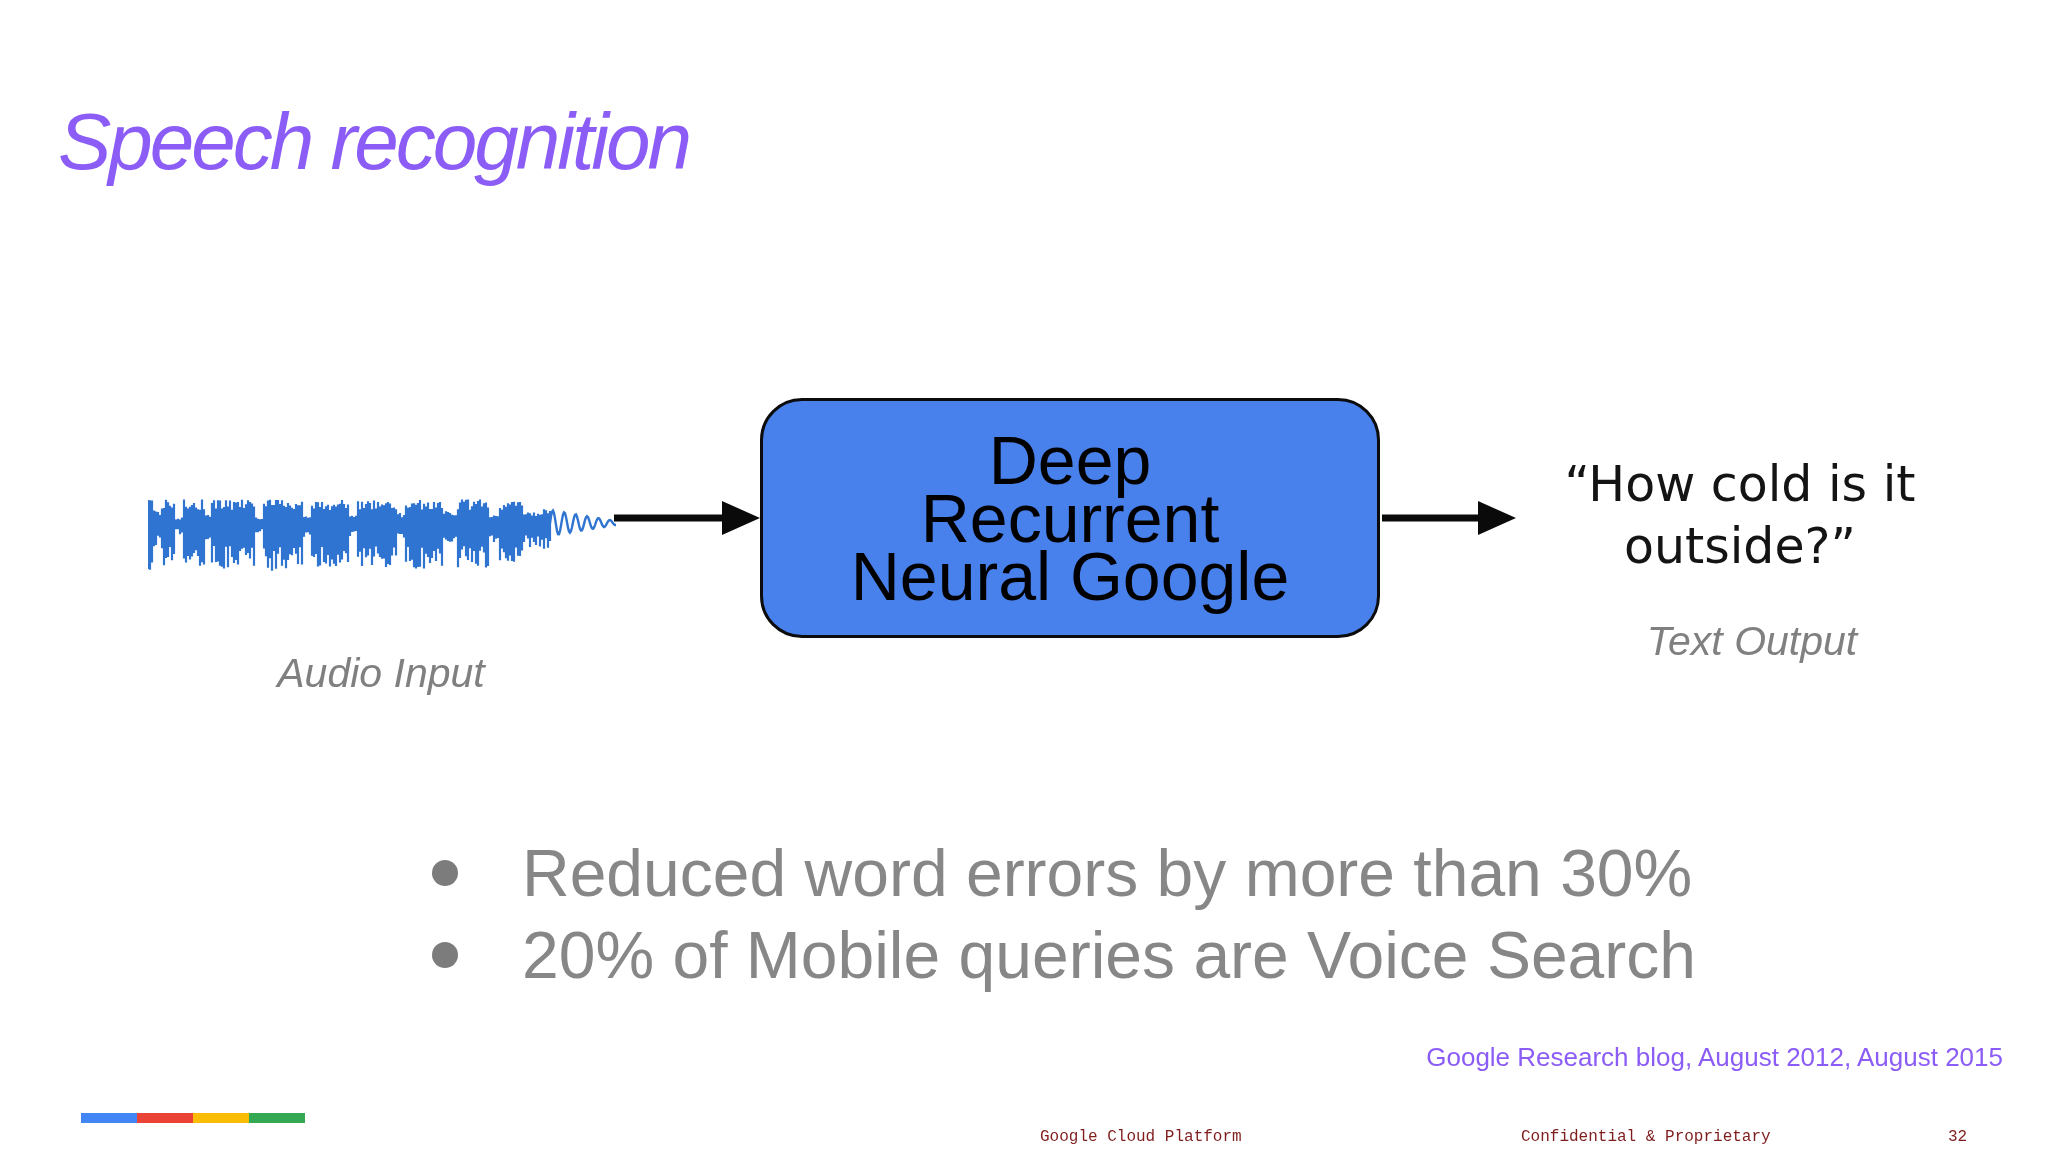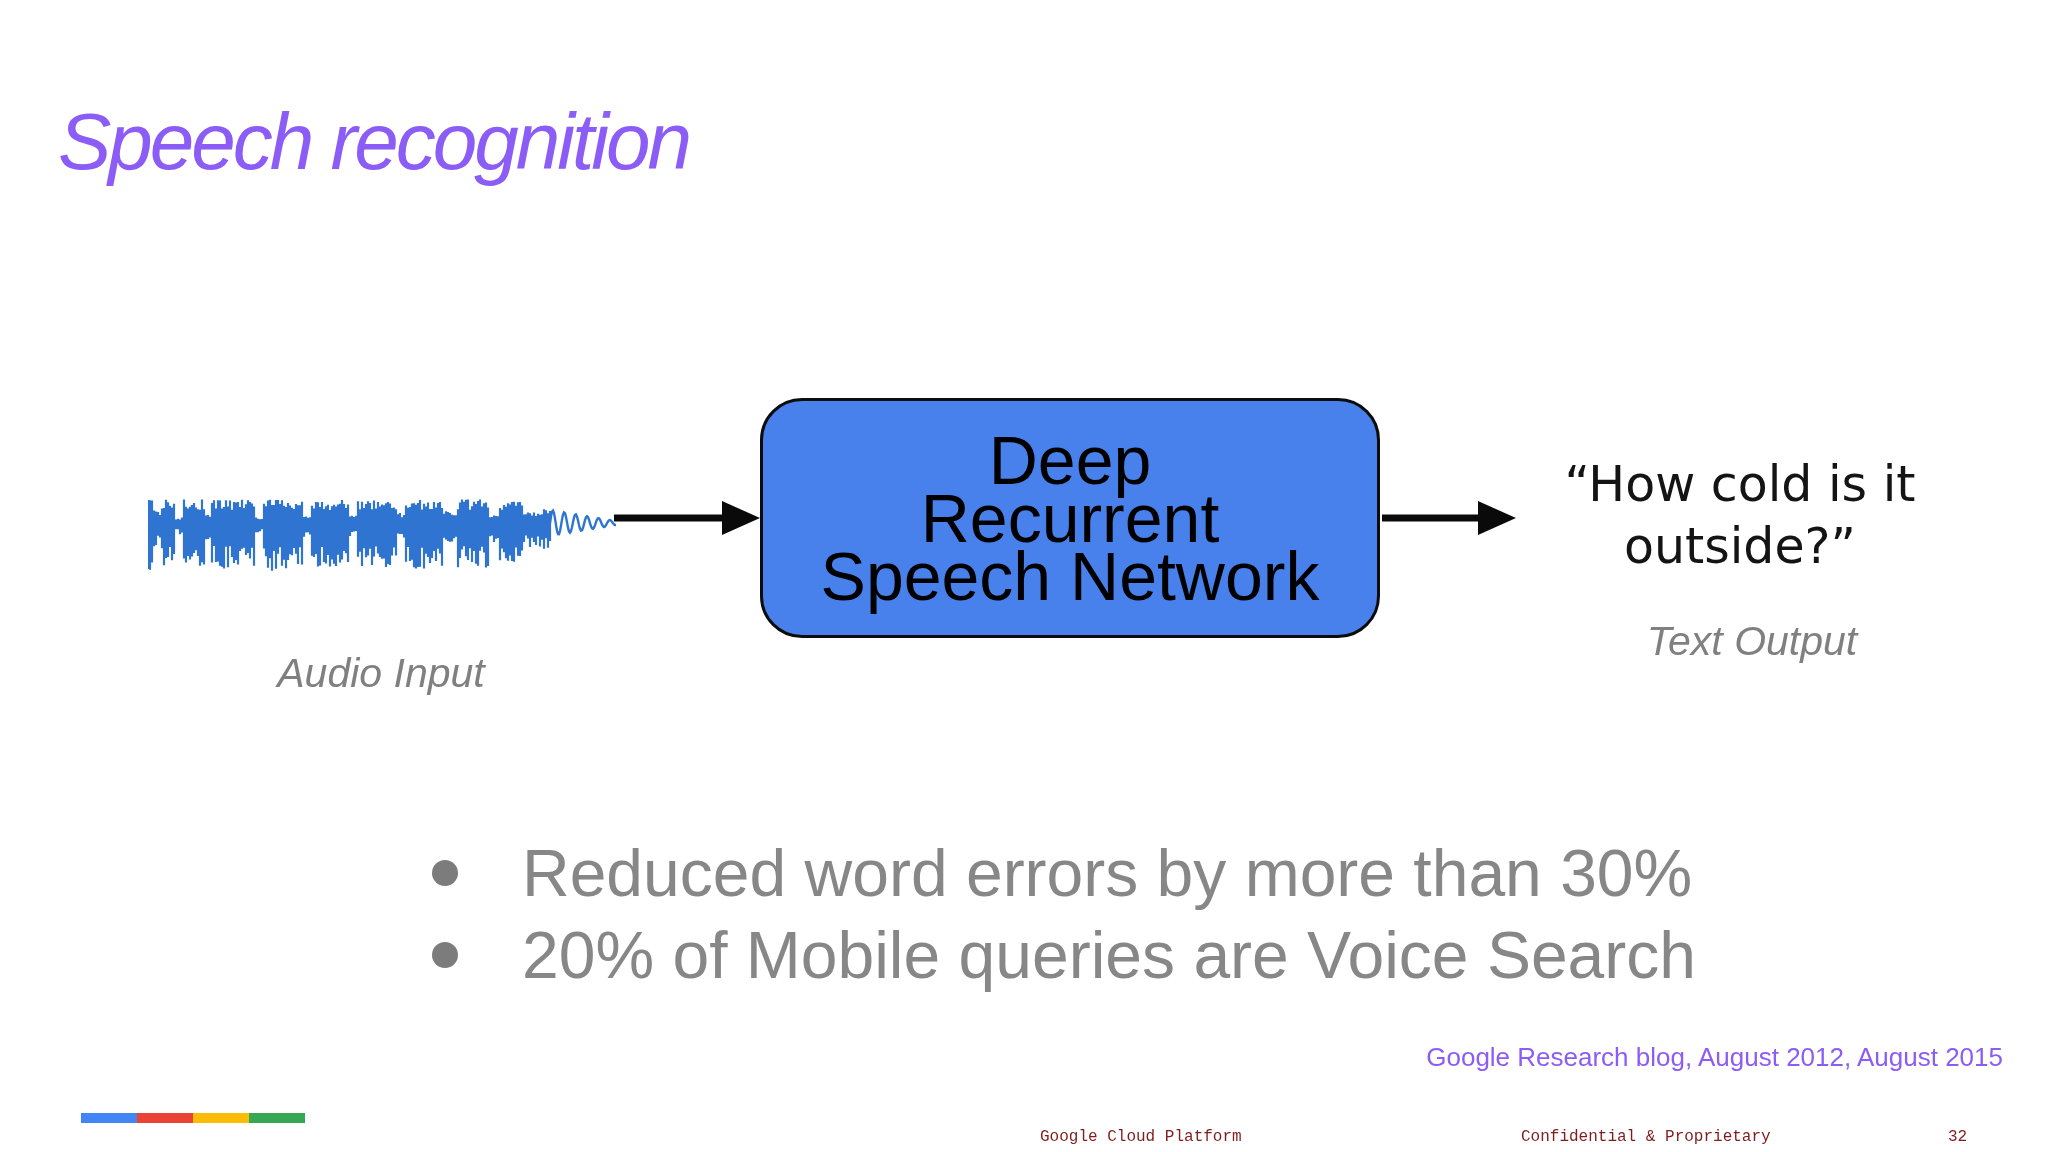--- a/index.html
+++ b/index.html
@@ -56,21 +56,21 @@
 </svg>
 
 <svg id="arrow1" class="abs arrow-svg" width="150" height="40" viewBox="0 0 150 40">
   <line x1="2" y1="20" x2="114" y2="20" stroke="#0a0a0a" stroke-width="7"></line>
   <polygon points="110,3 148,20 110,37" fill="#0a0a0a"></polygon>
 </svg>
 
 <div class="abs rnn-box" style="background: rgb(72, 129, 236);">
   <div class="rnn-line">Deep</div>
   <div class="rnn-line">Recurrent</div>
-  <div class="rnn-line">Speech Network</div>
+  <div class="rnn-line">Neural Google</div>
 </div>
 
 <svg id="arrow2" class="abs arrow-svg" width="138" height="40" viewBox="0 0 138 40">
   <line x1="2" y1="20" x2="102" y2="20" stroke="#0a0a0a" stroke-width="7"></line>
   <polygon points="98,3 136,20 98,37" fill="#0a0a0a"></polygon>
 </svg>
 
 <div class="abs quote">
   <div>“How cold is it</div>
   <div>outside?”</div>

